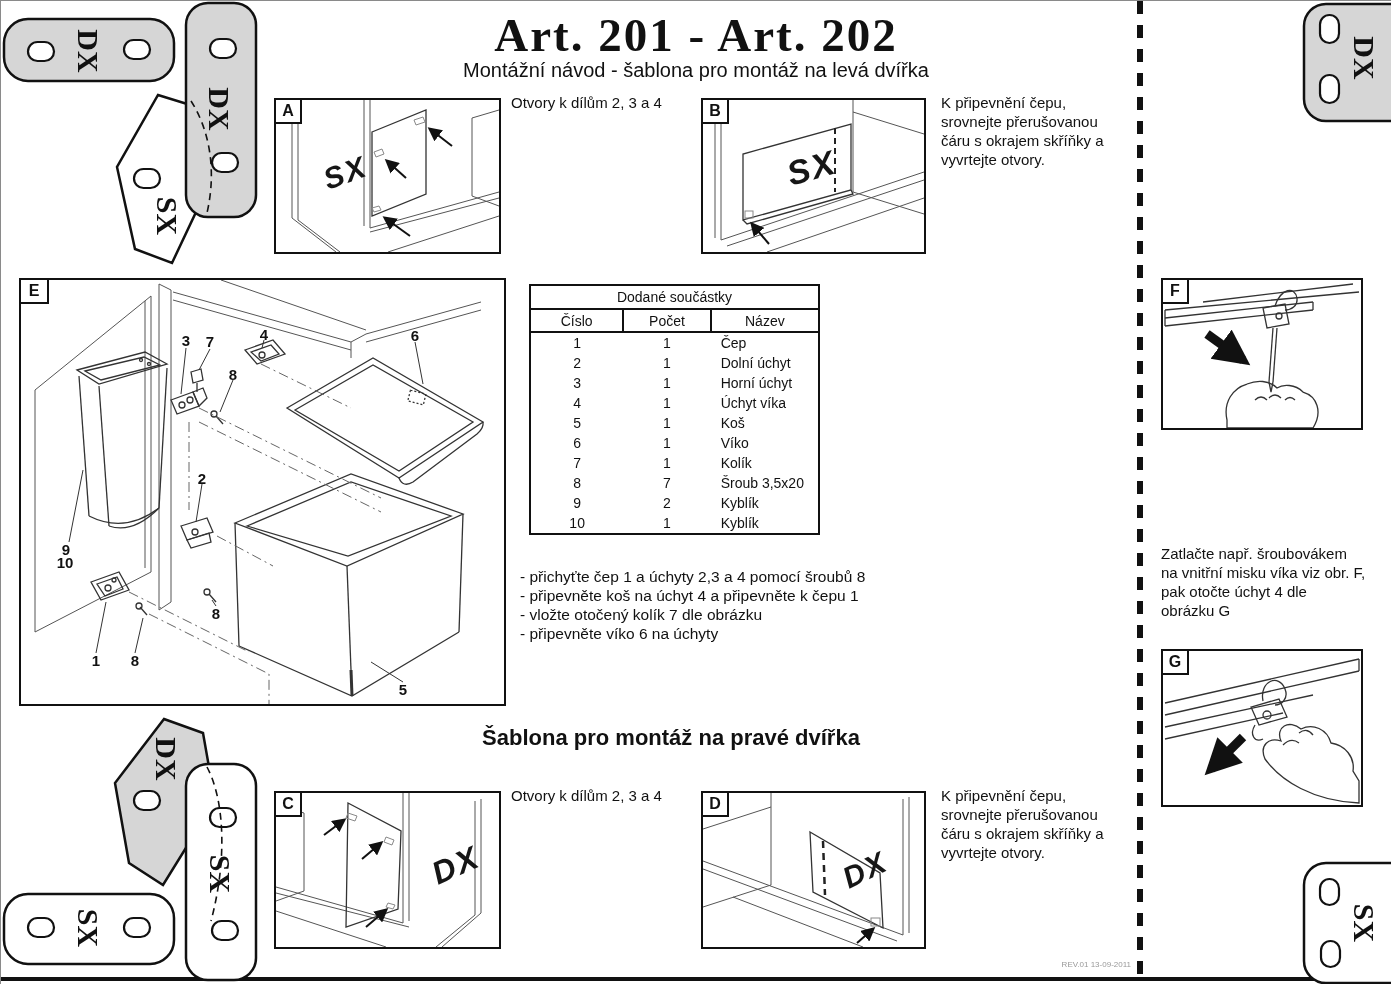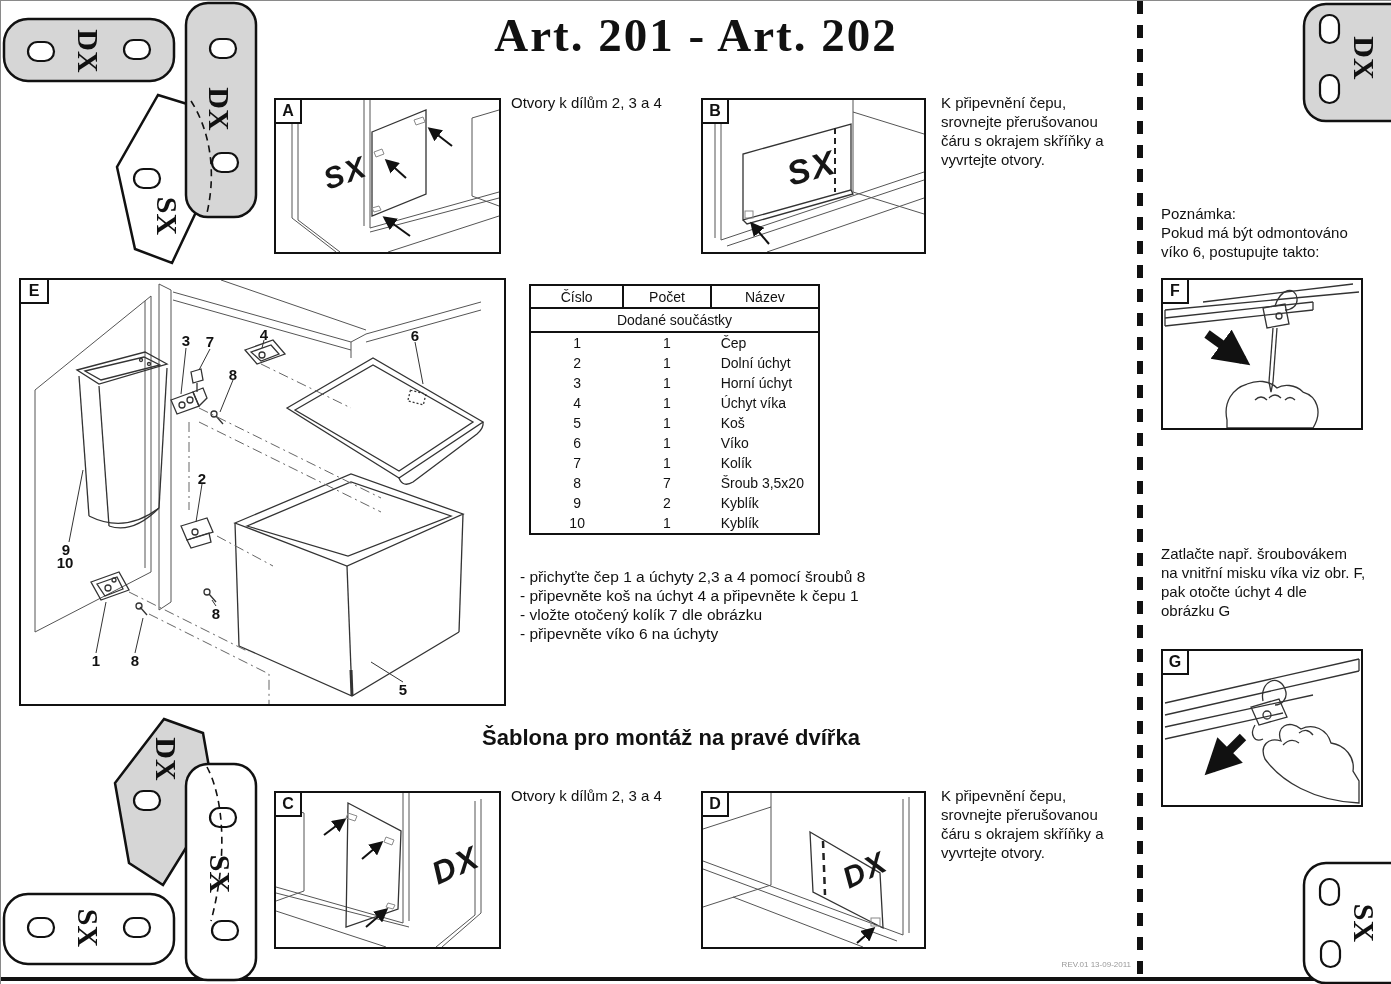--- a/index.html
+++ b/index.html
@@ -62,20 +62,21 @@
   </defs>
 </svg>
 
 <div class="page">
 
   <div class="bottomline"></div>
   <div class="divider"></div>
 
   <div class="abs titleblock">
     <div class="main-title">Art. 201 - Art. 202</div>
+    <div class="subtitle">Montážní návod - šablona pro montáž na levá dvířka</div>
   </div>
 
   <svg class="abs" style="left:0;top:0" width="270" height="270">
     <polygon points="157,94 196,106 212,175 171,262 134,248 116,166" fill="#fff" stroke="#111" stroke-width="2.5"></polygon>
     <rect x="133" y="168" width="26" height="19" rx="9.5" fill="#fff" stroke="#111" stroke-width="2.2"></rect>
     <text class="tl" x="166" y="215" text-anchor="middle" dominant-baseline="central" transform="rotate(90 166 215)">SX</text>
     <rect x="185" y="2" width="70" height="214" rx="22" fill="#d6d6d6" stroke="#111" stroke-width="2.5"></rect>
     <rect x="209" y="38" width="26" height="19" rx="9.5" fill="#fff" stroke="#111" stroke-width="2.2"></rect>
     <rect x="211" y="152" width="26" height="19" rx="9.5" fill="#fff" stroke="#111" stroke-width="2.2"></rect>
     <text class="tl" x="218" y="108" text-anchor="middle" dominant-baseline="central" transform="rotate(90 218 108)">DX</text>
@@ -166,23 +167,20 @@
       <rect x="42" y="111" width="8" height="7" stroke="#888" fill="none"></rect>
       <line x1="66" y1="144" x2="49" y2="124" stroke="#111" stroke-width="2" marker-end="url(#ah)"></line>
       <text class="hand" x="88" y="86" style="font-size:34px" transform="rotate(-16 88 86)">SX</text>
     </svg>
   </div>
   <div class="cap" style="left:940px;top:92px;width:195px">K připevnění čepu,
 srovnejte přerušovanou
 čáru s okrajem skříňky a
 vyvrtejte otvory.</div>
 
-  <div class="cap" style="left:1160px;top:203px;width:225px">Poznámka:
-Pokud má být odmontováno
-víko 6, postupujte takto:</div>
 
   <div class="panel" style="left:18px;top:277px;width:483px;height:424px">
     <div class="plabel" style="width:26px">E</div>
     <svg width="483" height="424" viewBox="0 0 483 424">
       <g class="ln">
         <polygon points="14,110 130,16 130,292 14,352"></polygon>
         <line x1="124" y1="21" x2="124" y2="288"></line>
         <polygon points="138,4 150,10 150,322 138,330"></polygon>
         <path d="M152,12 L330,62"></path>
           <path d="M152,20 L330,70"></path>
@@ -294,27 +292,27 @@
   </div>
 
   <table class="parts-table">
     <colgroup>
         <col class="col0">
         <col class="col1">
         <col class="col2">
       </colgroup>
     <thead>
       <tr>
+          <td class="ttl" colspan="3">Dodané součástky</td>
+        </tr>
+      <tr>
         <th>Číslo</th>
         <th>Počet</th>
         <th>Název</th>
       </tr>
-      <tr>
-          <td class="ttl" colspan="3">Dodané součástky</td>
-        </tr>
     </thead>
     <tbody>
         <tr>
           <td class="c0">1</td>
           <td class="c1">1</td>
           <td class="c2">Čep</td>
         </tr>
         <tr>
           <td class="c0">2</td>
           <td class="c1">1</td>

